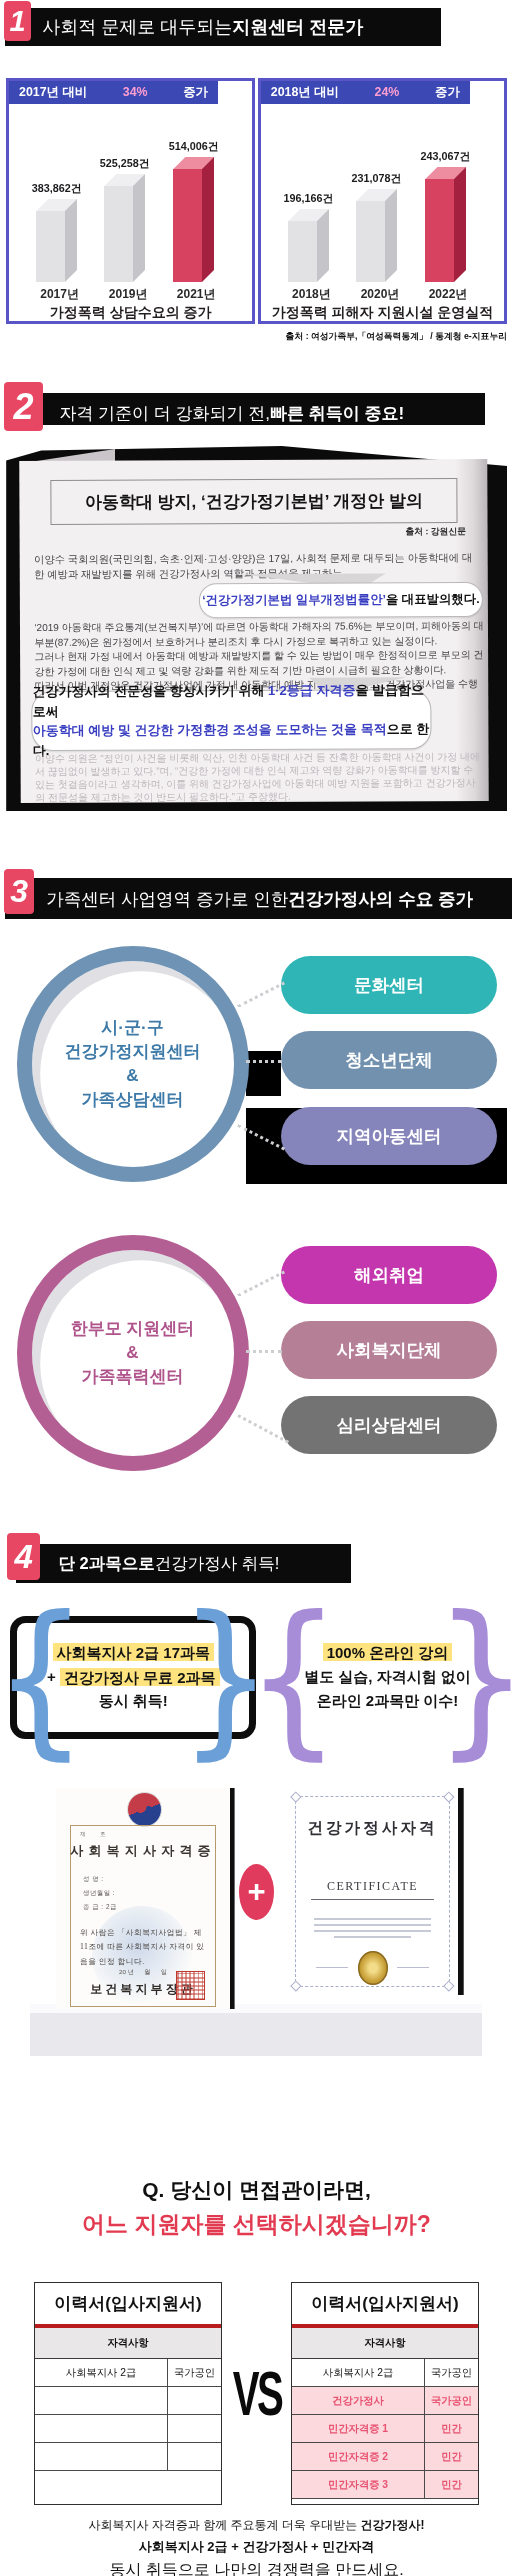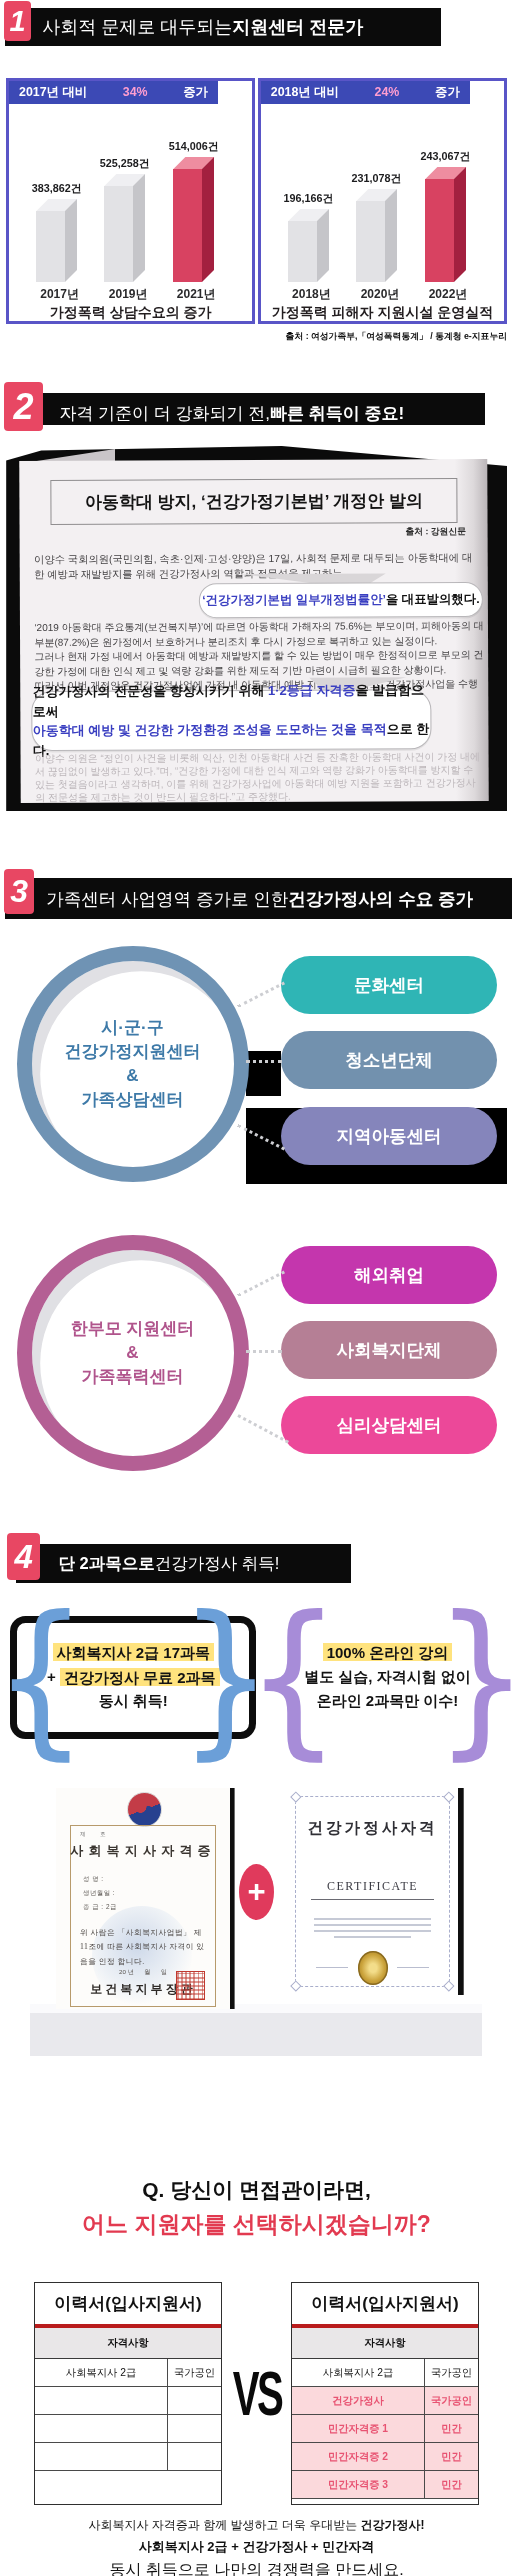--- a/index.html
+++ b/index.html
@@ -307,21 +307,21 @@
   </div>
   <div class="dots" id="d2a"></div>
   <div class="dots" id="d2b"></div>
   <div class="dots" id="d2c"></div>
   <div class="pill" style="top: 1246px; background: rgb(196, 54, 173);">
       <span>해외취업</span>
     </div>
   <div class="pill" style="top: 1321px; background: rgb(181, 127, 149);">
       <span>사회복지단체</span>
     </div>
-  <div class="pill" style="top: 1396px; background: #ec4899;">
+  <div class="pill" style="top: 1396px; background: #737373;">
       <span>심리상담센터</span>
     </div>
 
   <div class="num-badge" id="s4-badge">4</div>
   <div class="banner" id="s4-banner">
     <span class="bld">단 2과목으로 </span>
     <span class="reg">건강가정사 취득!</span>
   </div>
 
   <div class="brace-box" id="boxL">
@@ -419,19 +419,19 @@
       <div class="ctype">민간</div>
     </div>
     <div class="t-row pink">
       <div class="cname">민간자격증 3</div>
       <div class="ctype">민간</div>
     </div>
     <div class="t-row t-foot"></div>
   </div>
 
   <div class="foot" id="f1">
-    <span>사회복지사 자격증과 함께 발생하고 더욱 우대받는 </span><span class="bld">건강가정사!</span>
+    <span>사회복지사 자격증과 함께 주요통계 더욱 우대받는 </span><span class="bld">건강가정사!</span>
   </div>
   <div class="foot" id="f2">사회복지사 2급 + 건강가정사 + 민간자격</div>
   <div class="foot" id="f3">동시 취득으로 나만의 경쟁력을 만드세요.</div>
 
 </div>
 
 
 </body></html>

